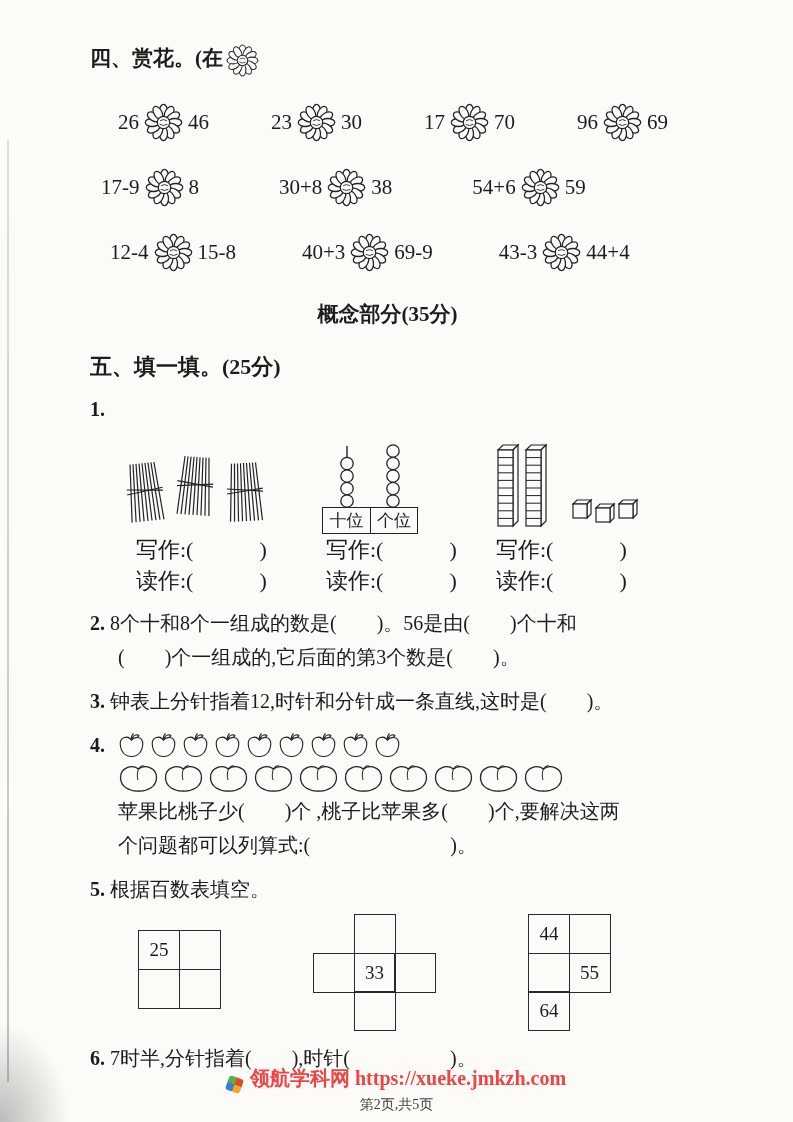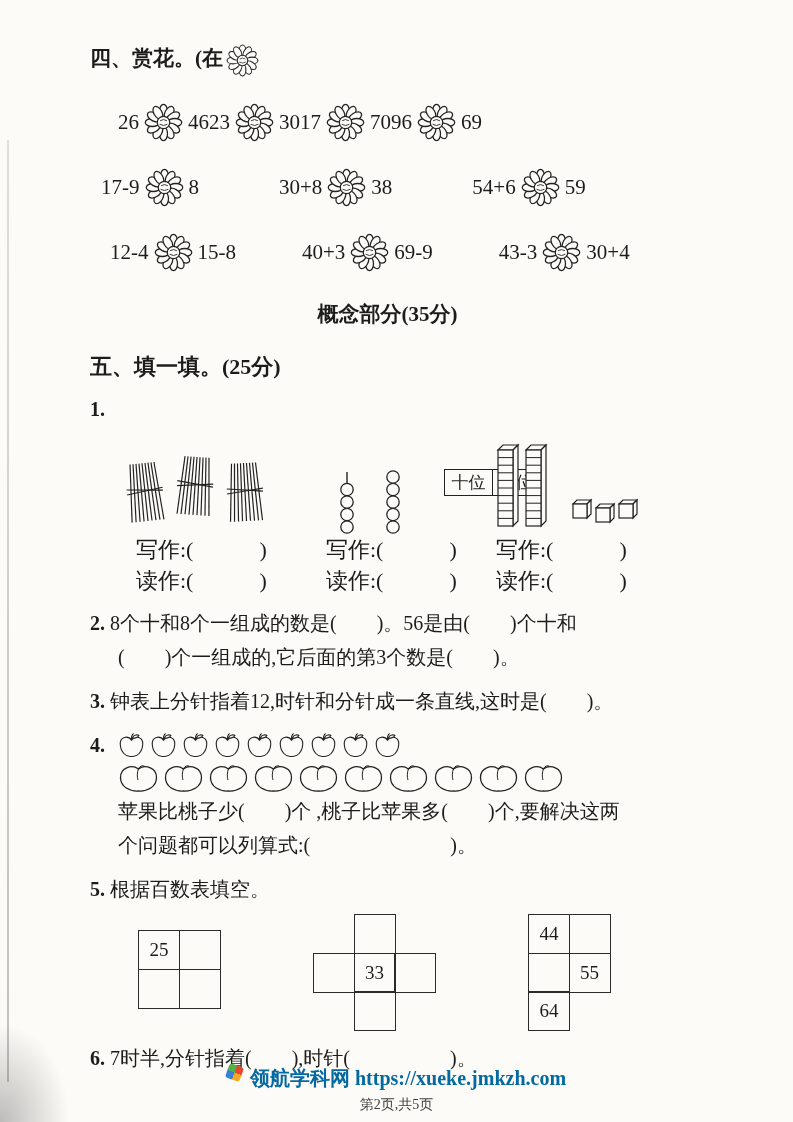--- a/index.html
+++ b/index.html
@@ -14,37 +14,37 @@
     background:linear-gradient(#cfcfcf,#9e9e9e);opacity:.65}
   .scan-corner{position:absolute;left:0;bottom:0;width:70px;height:100px;
     background:radial-gradient(ellipse at 0% 100%,rgba(110,110,110,.45),transparent 70%)}
 
   
   .s4-title{font-size:21px;font-weight:bold;display:flex;gap:3px;white-space:nowrap}
   .s4-title .flower{width:33px;height:33px;flex:0 0 auto}
   .cmp-row{display:flex;align-items:center;font-size:21px;margin-top:26px}
   .cmp{display:flex;align-items:center;gap:5px;white-space:nowrap}
   .flower{width:39px;height:39px}
-  .row1{margin-left:28px;}
+  .row1{margin-left:28px;column-gap:62px}
   .row2{margin-left:11px;column-gap:80px}
   .row3{margin-left:20px;column-gap:66px}
 
   .concept{font-size:21px;font-weight:bold;text-align:center;margin:28px 70px 0 0}
   .s5-title{font-size:22px;font-weight:bold;margin-top:24px}
 
   .item{font-size:20px;line-height:34px;margin-top:10px}
   .inum{font-weight:bold;margin-right:5px}
   .indent{margin-left:28px}
 
   
   .fig-row{display:flex;margin-left:28px;margin-top:6px;column-gap:18px}
   .fig-col{display:flex;flex-direction:column;flex:0 0 auto}
   .fig-col.c1{width:172px}.fig-col.c2{width:152px}.fig-col.c3{width:184px}
   .figure-box{height:102px;display:flex;align-items:flex-end}
-  .abacus-wrap{display:flex;flex-direction:row;align-items:flex-start}
+  .abacus-wrap{display:flex;flex-direction:column;align-items:flex-start}
   .pv-box{display:flex;border:1.5px solid #222;margin-left:14px;margin-top:-1px;background:transparent}
   .pv-cell{width:47px;text-align:center;font-size:17px;line-height:25px}
   .pv-cell + .pv-cell{border-left:1.5px solid #222}
   .wr{font-size:22px;line-height:31px;margin-left:18px;white-space:nowrap}
 
   
   .item4-head{display:flex;align-items:flex-start}
   .fruit-rows{margin-left:6px}
   .fruit-row{display:flex;align-items:flex-end;height:33px}
   .fruit-row svg{flex:0 0 auto}
@@ -55,22 +55,22 @@
   .grids{display:flex;margin-left:48px;margin-top:8px;column-gap:92px;align-items:flex-start}
   .shape{position:relative;flex:0 0 auto}
   .shape .cell{position:absolute;width:42px;height:40px;border:1.5px solid #2a2a2a;
     display:flex;align-items:center;justify-content:center;font-size:19px;background:transparent}
   .shape1{width:83px;height:79px;margin-top:16px}
   .shape2{width:123px;height:117px}
   .shape3{width:83px;height:117px}
 
   
   .footer{position:absolute;left:0;right:0;bottom:8px;text-align:center}
-  .site-line{display:flex;justify-content:center;align-items:flex-start;gap:8px;
-    color:#0369a1;font-size:20px;font-weight:bold}
+  .site-line{display:flex;justify-content:center;align-items:flex-end;gap:8px;
+    color:#ef4444;font-size:20px;font-weight:bold}
   .logo{width:15px;height:15px;border-radius:3px;display:inline-block;
     background:conic-gradient(from 0deg,#e6452e 0 25%,#f5a623 0 50%,#3a7fd5 0 75%,#53b04a 0);
     transform:rotate(20deg)}
   .page-num{font-size:14px;color:#3d3d3d;margin-top:4px}
 
   svg .ink{stroke:#222;fill:#fcfbf7}
   svg .inkline{stroke:#222;fill:none}
 </style>
 </head>
 <body>
@@ -186,21 +186,21 @@
         <svg class="flower" viewBox="0 0 40 40">
             <use href="#flower-sym"></use>
           </svg>
         <span>69-9</span>
       </span>
       <span class="cmp">
         <span>43-3</span>
         <svg class="flower" viewBox="0 0 40 40">
             <use href="#flower-sym"></use>
           </svg>
-        <span>30+4</span>
+        <span>44+4</span>
       </span>
     </div>
   </div>
 
   <div class="concept">概念部分(35分)</div>
 
   <div class="s5-title">五、填一填。(25分)</div>
 
   <div class="item">
     <span class="inum">1.</span>

